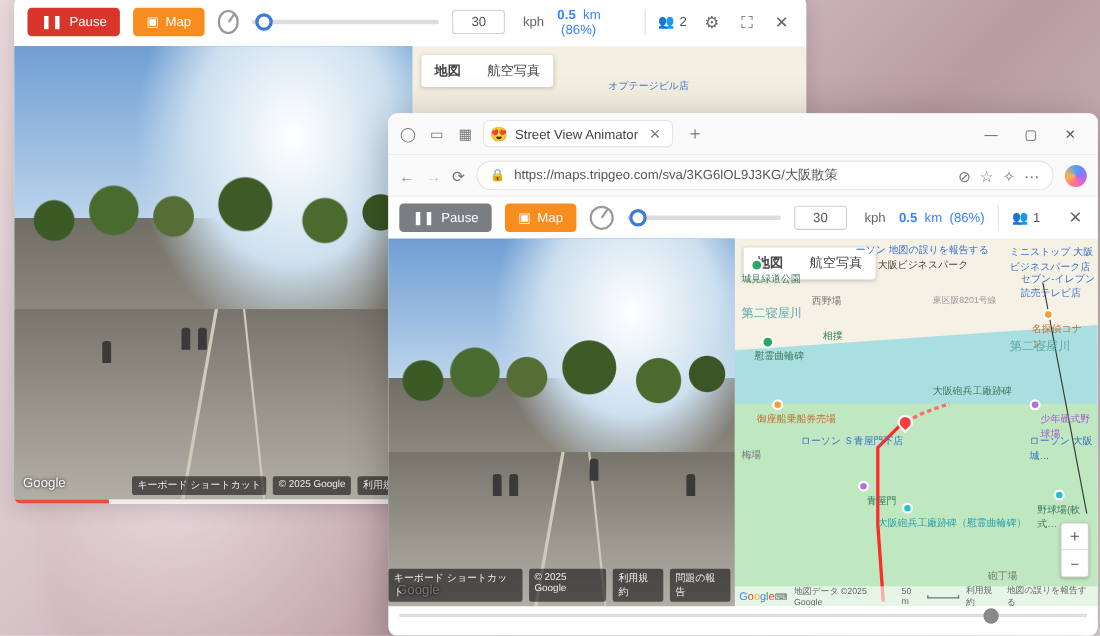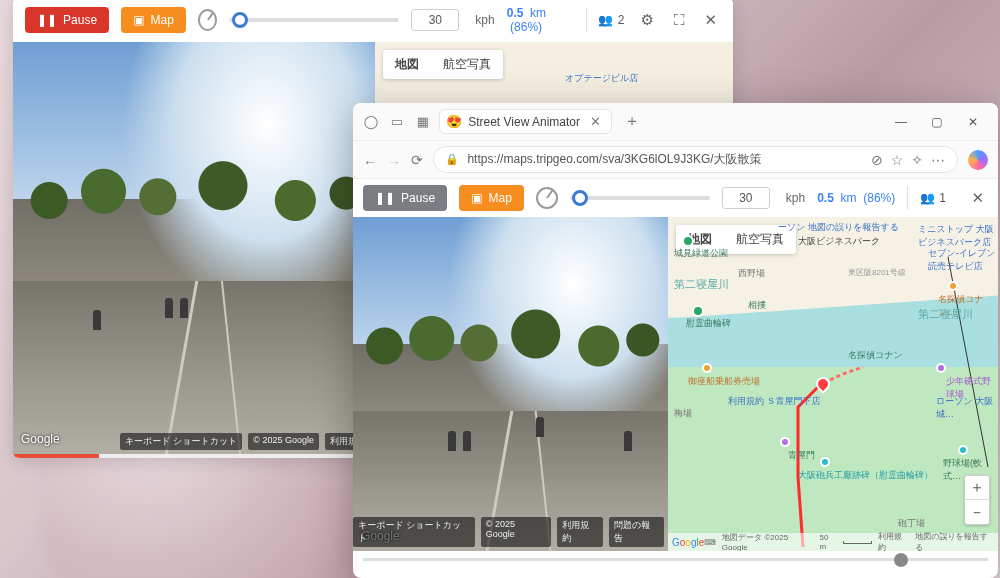--- a/index.html
+++ b/index.html
@@ -162,21 +162,21 @@
     </div>
     <div class="map-pane map-back">
       <div class="map-switch">
         <span class="active">地図</span>
         <span>航空写真</span>
       </div>
       <span class="poi-dot" style="left:60px;top:80px"></span>
       <span class="map-label" style="left:30px;top:96px">城見緑道公園</span>
       <span class="map-label" style="left:160px;top:88px;color:#444">大阪ビジネスパーク</span>
       <span class="map-label" style="left:150px;top:64px;color:#3a72c9">ローソン クリスタルタワー店</span>
-      <span class="map-label" style="left:190px;top:30px;color:#3a72c9">オプテージビル店</span>
+      <span class="map-label" style="left:178px;top:30px;color:#3a72c9">オプテージビル店</span>
       <span class="map-label" style="left:280px;top:78px;color:#3a72c9">ミニストップ 大阪ビジネスパーク店</span>
       <span class="map-label" style="left:300px;top:100px;color:#3a72c9">セブン-イレブン</span>
     </div>
   </div>
   <div class="progress-bar">
     <div class="progress-fill" style="width:12%"></div>
   </div>
 </div>
 
 <div class="win-front">
@@ -281,24 +281,24 @@
       <span class="map-label" style="left:250px;top:6px;color:#3a72c9">ミニストップ 大阪ビジネスパーク店</span>
       <span class="map-label" style="left:260px;top:30px;color:#3a72c9">セブン-イレブン 読売テレビ店</span>
       <span class="map-label" style="left:6px;top:30px;color:#3a7a5d">城見緑道公園</span>
       <span class="map-label" style="left:6px;top:60px;color:#5aa9a8;font-size:11px">第二寝屋川</span>
       <span class="map-label" style="left:250px;top:90px;color:#5aa9a8;font-size:11px">第二寝屋川</span>
       <span class="map-label" style="left:70px;top:50px;color:#777">西野場</span>
       <span class="map-label" style="left:180px;top:50px;color:#999;font-size:8px">東区阪8201号線</span>
       <span class="map-label" style="left:270px;top:76px;color:#c0722c">名探偵コナン…</span>
       <span class="map-label" style="left:80px;top:82px;color:#3a7a5d">相撲</span>
       <span class="map-label" style="left:18px;top:100px;color:#3a7a5d">慰霊曲輪碑</span>
-      <span class="map-label" style="left:180px;top:132px;color:#3a7a5d">名探偵コナン</span>
+      <span class="map-label" style="left:180px;top:132px;color:#3a7a5d">大阪砲兵工廠跡碑</span>
       <span class="map-label" style="left:278px;top:158px;color:#a55bcd">少年硬式野球場</span>
       <span class="map-label" style="left:20px;top:158px;color:#c0722c">御座船乗船券売場</span>
-      <span class="map-label" style="left:60px;top:178px;color:#3a72c9">利用規約 Ｓ青屋門下店</span>
+      <span class="map-label" style="left:60px;top:178px;color:#3a72c9">ローソン Ｓ青屋門下店</span>
       <span class="map-label" style="left:268px;top:178px;color:#3a72c9">ローソン 大阪城…</span>
       <span class="map-label" style="left:6px;top:190px;color:#777">梅場</span>
       <span class="map-label" style="left:120px;top:232px;color:#3a7a5d">青屋門</span>
       <span class="map-label" style="left:275px;top:240px;color:#3a7a5d">野球場(軟式…</span>
       <span class="map-label" style="left:130px;top:252px;color:#2aa0a8">大阪砲兵工廠跡碑（慰霊曲輪碑）</span>
       <span class="map-label" style="left:230px;top:300px;color:#777">砲丁場</span>
       <span class="map-label" style="left:300px;top:280px;color:#c0722c">太陽の…</span>
 
       <span class="poi-dot" style="left:14px;top:18px"></span>
       <span class="poi-dot" style="left:24px;top:88px"></span>

